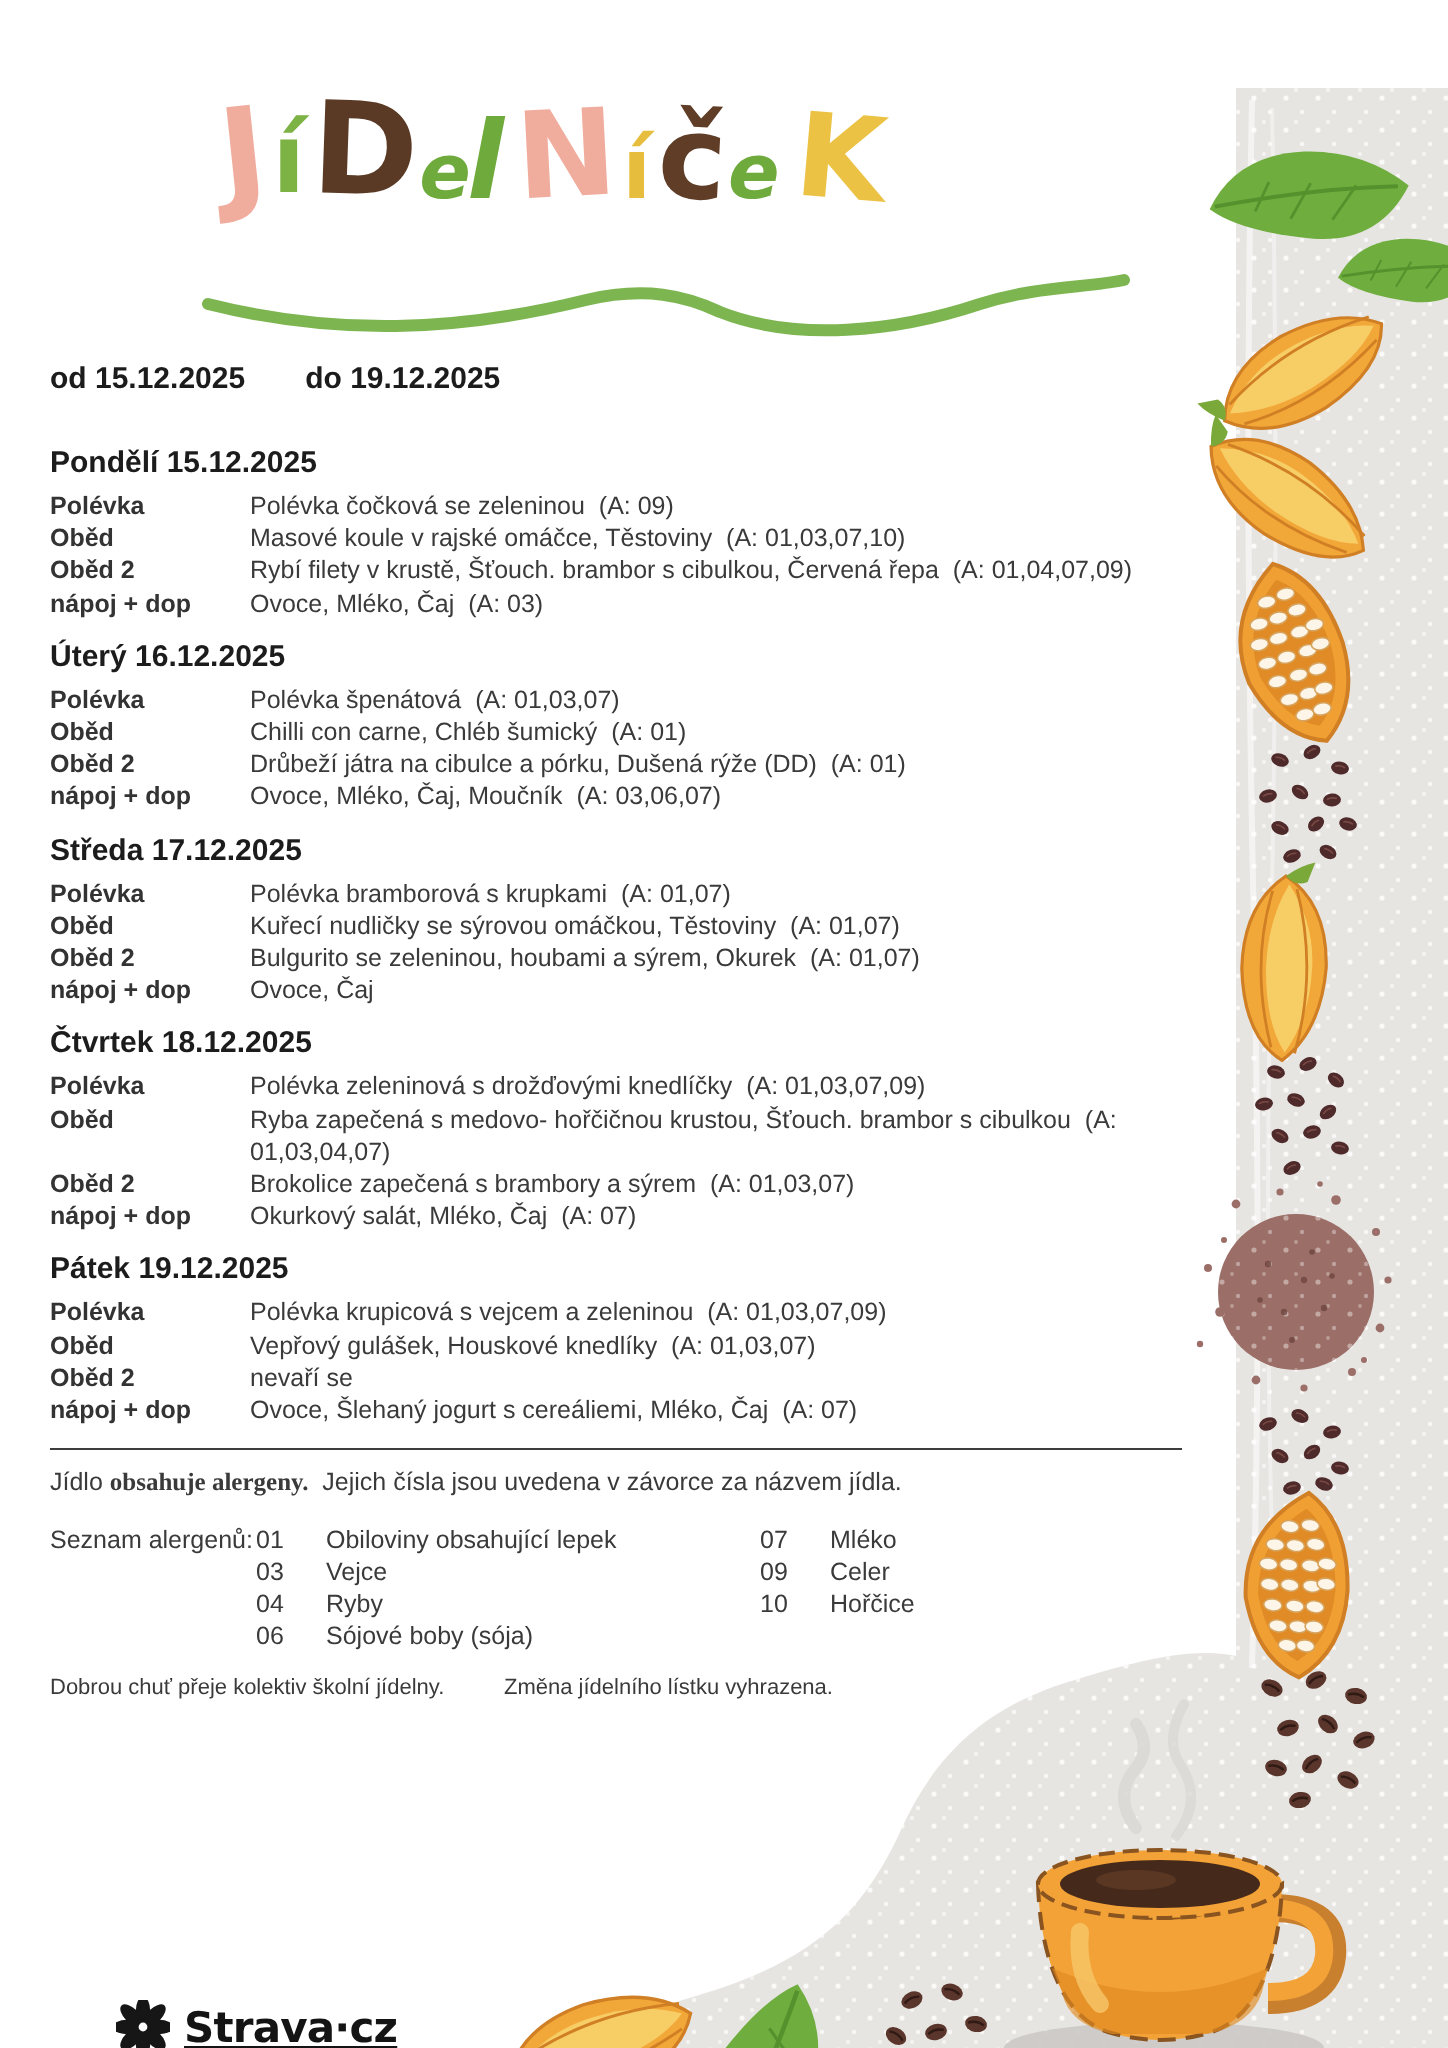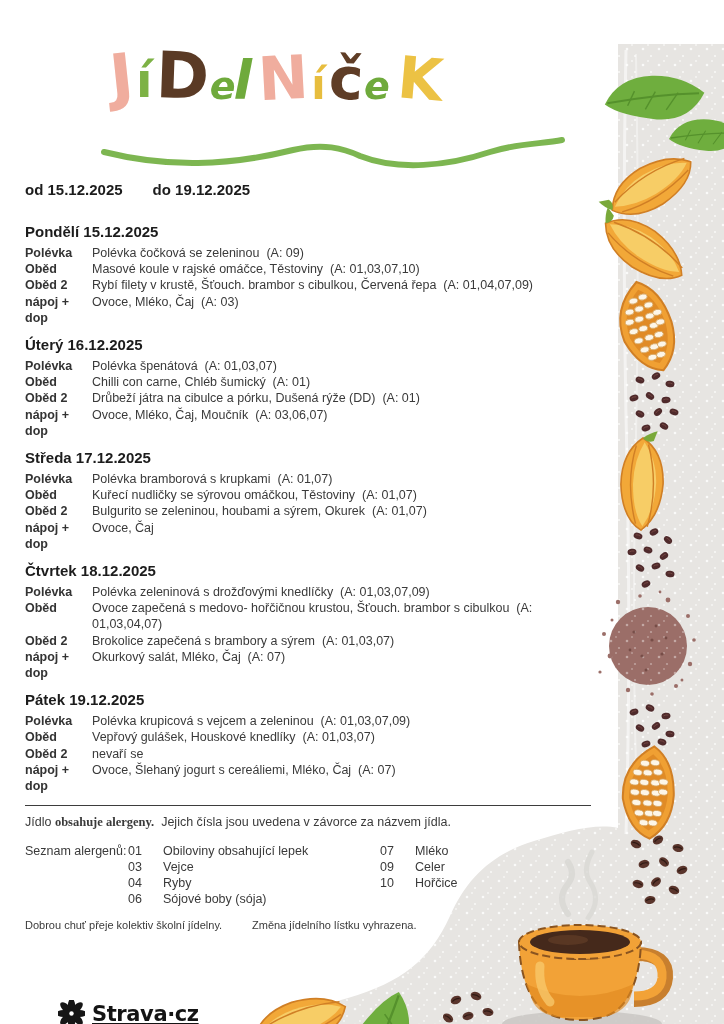--- a/index.html
+++ b/index.html
@@ -24,21 +24,21 @@
   .l8{font-size:38px;font-style:italic;transform:translateY(-3px);margin-left:1px;}
   .l9{font-size:58px;margin-left:8px;transform:rotate(5deg);}
   .swoosh{position:absolute;left:-12px;bottom:-4px;}
 
   .date-line{font-size:15px;font-weight:bold;color:#1c1c1c;margin-top:15px;}
   .date-line span + span{margin-left:30px;}
 
   .day-title{font-size:15px;font-weight:bold;color:#1c1c1c;margin:10px 0 5px 0;line-height:17px;}
   .day:first-of-type .day-title{margin-top:25px;}
   .row{display:flex;font-size:12.5px;color:#3a3a3a;line-height:16.2px;}
-  .row .lbl{width:67px;flex:none;font-weight:bold;color:#333;}
+  .row .lbl{width:100px;flex:none;font-weight:bold;color:#333;}
   .row .val{white-space:pre-wrap;}
 
   .sep{border:none;border-top:1.6px solid #3d3d3d;margin:11px 0 0 0;width:566px;}
   .note{font-size:12.5px;color:#3a3a3a;margin-top:9px;white-space:pre-wrap;}
   .note .b{font-weight:bold;font-family:Liberation Serif, serif;}
 
   .allergens{display:flex;margin-top:7px;font-size:12.5px;color:#3a3a3a;line-height:16.2px;}
   .alg-label{width:103px;flex:none;}
   .alg-col1{width:252px;flex:none;}
   .alg-row{display:flex;}
@@ -326,21 +326,21 @@
     </section>
 
     <section class="day">
       <h2 class="day-title">Čtvrtek 18.12.2025</h2>
       <div class="row">
           <span class="lbl">Polévka</span>
           <span class="val">Polévka zeleninová s drožďovými knedlíčky  (A: 01,03,07,09)</span>
         </div>
       <div class="row">
           <span class="lbl">Oběd</span>
-          <span class="val">Ovoce zapečená s medovo- hořčičnou krustou, Šťouch. brambor s cibulkou  (A: 01,03,04,07)</span>
+          <span class="val">Ryba zapečená s medovo- hořčičnou krustou, Šťouch. brambor s cibulkou  (A: 01,03,04,07)</span>
         </div>
       <div class="row">
           <span class="lbl">Oběd 2</span>
           <span class="val">Brokolice zapečená s brambory a sýrem  (A: 01,03,07)</span>
         </div>
       <div class="row">
           <span class="lbl">nápoj + dop</span>
           <span class="val">Okurkový salát, Mléko, Čaj  (A: 07)</span>
         </div>
     </section>

